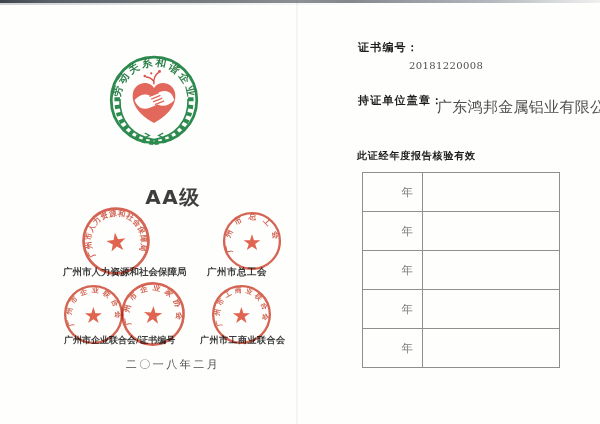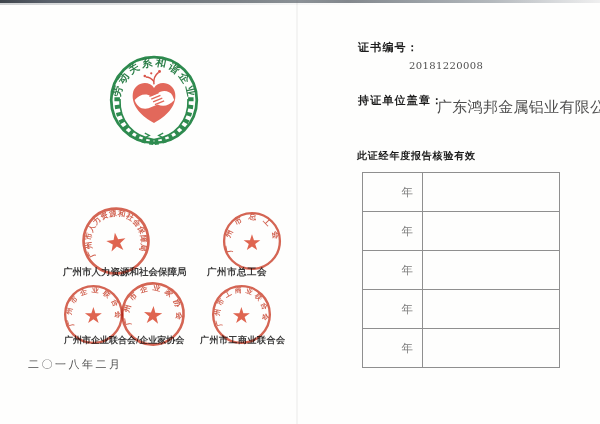--- a/index.html
+++ b/index.html
@@ -40,21 +40,21 @@
   .seal-d{left:119px;top:280px;width:68px;height:68px;transform:rotate(4deg);}
   .seal-e{left:210px;top:283px;width:63px;height:63px;}
   .seal-label{
     position:absolute;font-size:9.5px;font-weight:600;color:#3a3a3a;white-space:nowrap;
   }
   .lbl-r1-left{left:63px;top:266px;}
   .lbl-r1-right{left:207px;top:266px;letter-spacing:.5px;}
   .lbl-r2-left{left:64px;top:334px;font-size:9px;}
   .lbl-r2-right{left:200px;top:334px;font-size:9px;letter-spacing:.5px;}
   .issue-date{
-    position:absolute;left:28px;top:357px;width:290px;
+    position:absolute;left:28px;top:357px;width:290px;text-align:center;
     font-size:11px;color:#4c4c4c;letter-spacing:2.5px;
   }
   
   .field-label{
     position:absolute;font-size:11px;font-weight:bold;color:#1d1d1d;letter-spacing:1.2px;white-space:nowrap;
   }
   .cert-no-label{left:358px;top:40px;text-align:center;}
   .stamp-label{left:358px;top:93px;}
   .verify-title{left:357px;top:149px;font-size:10px;letter-spacing:.8px;}
   .field-value{
@@ -116,24 +116,25 @@
         <g stroke="#e2685b" stroke-width="1.4" fill="none">
           <path d="M45,46 L55,42"></path>
           <path d="M47,49 L57,45"></path>
           <path d="M49,52 L59,48"></path>
           <path d="M51,55 L61,51"></path>
         </g>
       </g>
     </svg>
   </div>
 
+  <div class="title-line2">AA级</div>
 
   <div class="seal-label lbl-r1-left">广州市人力资源和社会保障局</div>
   <div class="seal-label lbl-r1-right">广州市总工会</div>
-  <div class="seal-label lbl-r2-left">广州市企业联合会/企业家协会</div>
+  <div class="seal-label lbl-r2-left">广州市企业联合会/证书编号</div>
   <div class="seal-label lbl-r2-right">广州市工商业联合会</div>
 
   <div class="seal seal-a">
     <svg viewBox="0 0 80 80">
       <defs>
           <path id="arcA" d="M40,40 m-28,0 a28,28 0 1,1 56,0 a28,28 0 1,1 -56,0"></path>
         </defs>
       <circle cx="40" cy="40" r="36" fill="none" stroke="#d0503c" stroke-width="3"></circle>
       <text x="40" y="51" text-anchor="middle" font-size="28" fill="#dc4f38">★</text>
       <text font-size="8.4" font-weight="bold" fill="#cc4c38" letter-spacing="0.6" class="seal-arc-text" transform="rotate(-28 40 40)">

